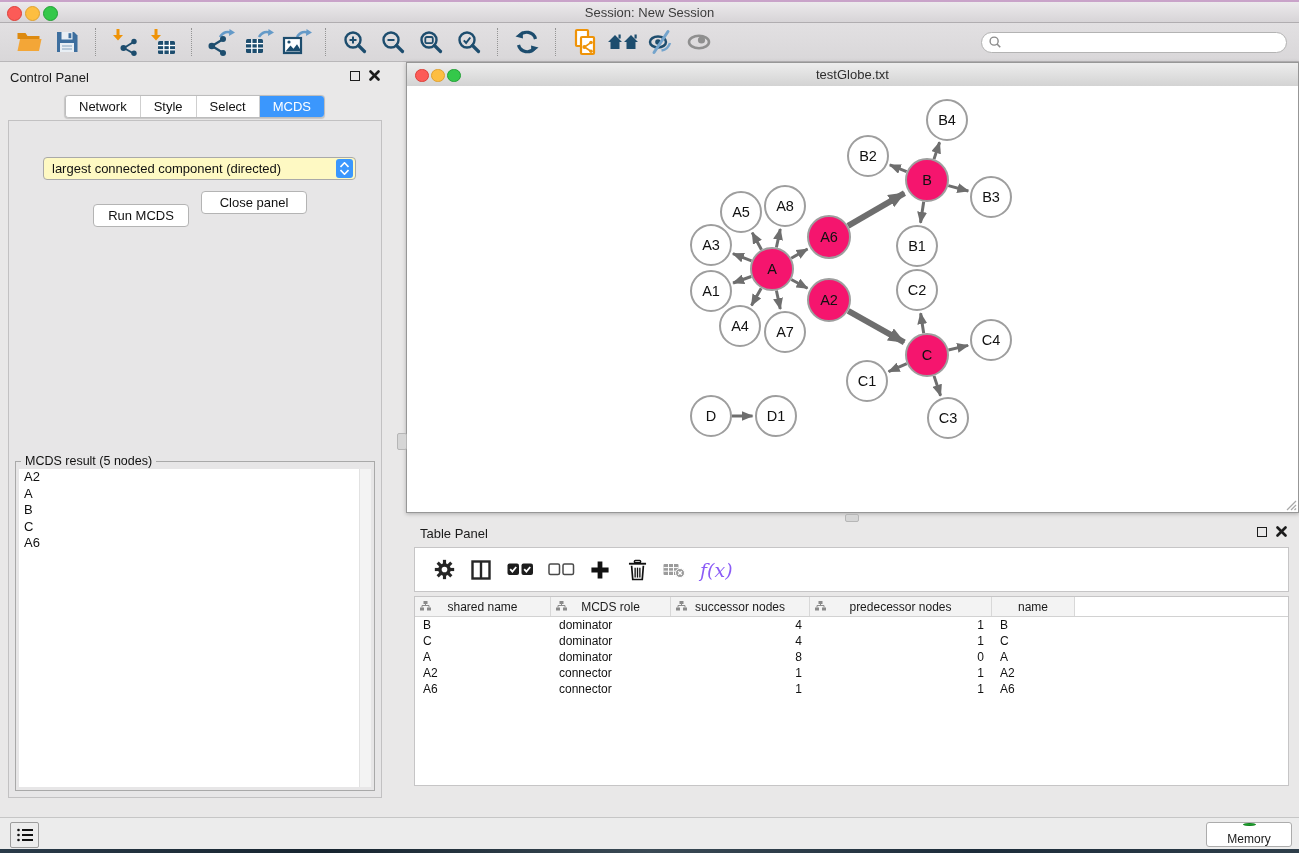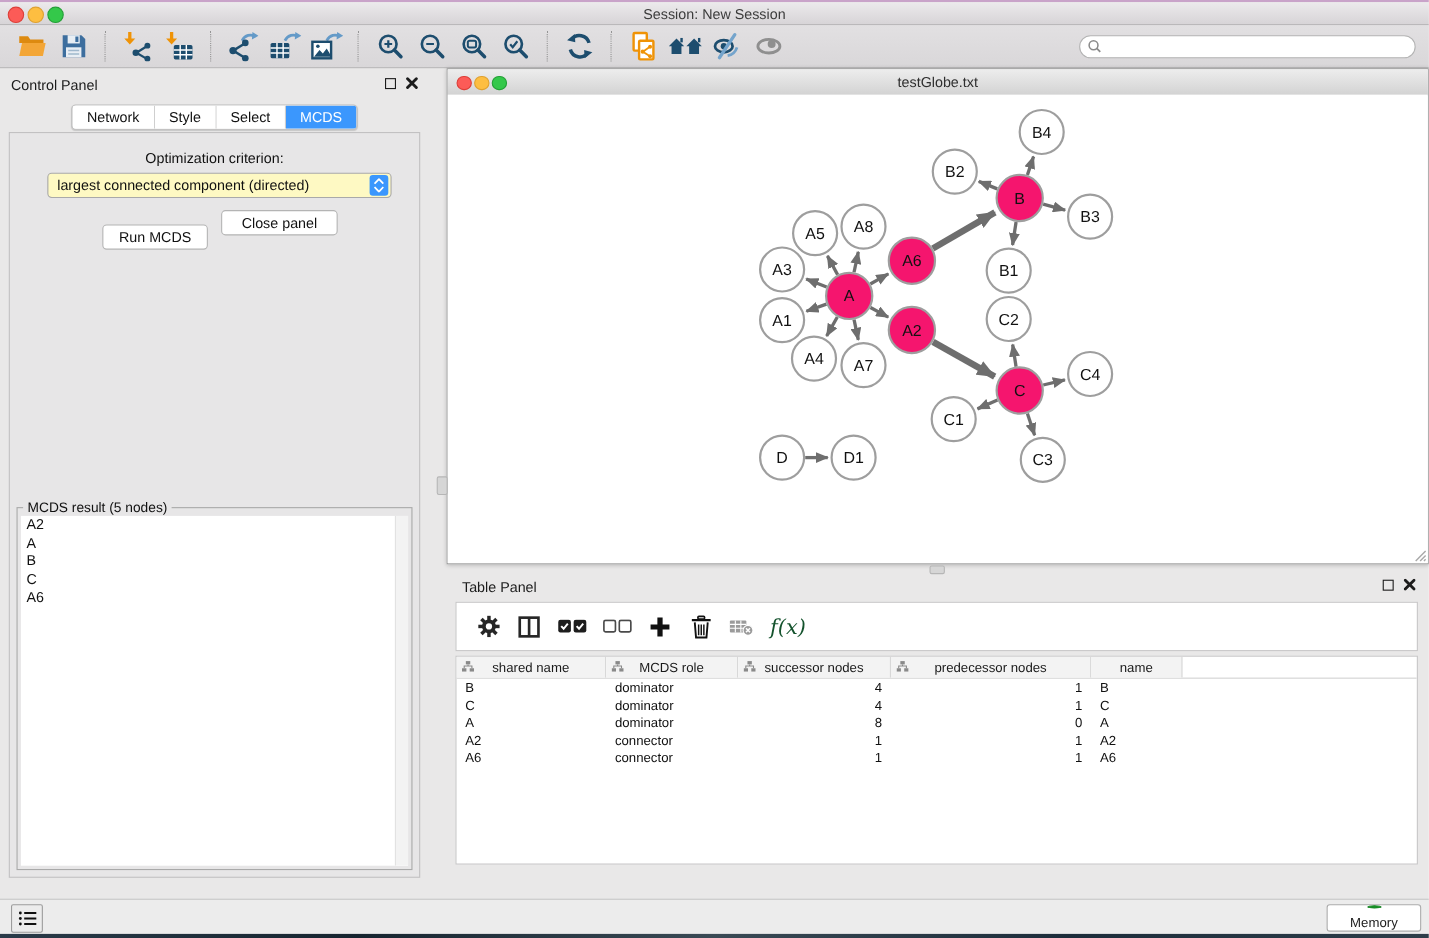--- a/index.html
+++ b/index.html
@@ -51,21 +51,21 @@
   .ntl.green{left:40px;background:#34c84a;border:0.5px solid #23a036;}
   .net-title{position:absolute;left:0;right:0;top:4px;text-align:center;font-size:13px;color:#2e2e2e;}
   .net-canvas{position:absolute;left:0;top:23px;right:0;bottom:0;background:#fff;}
   .resize-grip{position:absolute;right:1px;bottom:1px;}
   .split-grip-v{position:absolute;left:397px;top:433px;width:8px;height:15px;background:#d6d6d6;border:1px solid #b6b6b6;border-radius:2px;}
   .split-grip-h{position:absolute;left:845px;top:514px;width:12px;height:6px;background:#d6d6d6;border:1px solid #b6b6b6;border-radius:2px;}
   
   .table-panel{position:absolute;left:406px;top:520px;width:893px;height:293px;}
   .tp-toolbar{position:absolute;left:8px;top:27px;width:875px;height:45px;background:#fff;border:1px solid #c6c5c6;box-sizing:border-box;display:flex;align-items:center;padding-left:16px;}
   .tp-icon{display:flex;align-items:center;justify-content:center;margin-right:11px;width:26px;height:26px;}
-  .fx-label{font-family:"DejaVu Serif",serif;font-style:italic;font-size:19px;color:#14532d;margin-left:2px;}
+  .fx-label{font-family:"DejaVu Serif",serif;font-style:italic;font-size:19px;color:#8b5cf6;margin-left:2px;}
   .tbl{position:absolute;left:8px;top:76px;width:875px;height:190px;background:#fff;border:1px solid #c6c5c6;box-sizing:border-box;overflow:hidden;}
   .t-head{display:flex;height:19px;border-bottom:1px solid #d2d2d2;}
   .t-hcell{position:relative;display:flex;align-items:center;justify-content:center;background:#f3f3f3;border-right:1px solid #d8d8d8;font-size:12px;color:#1a1a1a;box-sizing:border-box;}
   .t-hcell .tree-ic{position:absolute;left:5px;top:4px;}
   .t-row{display:flex;height:16px;align-items:center;}
   .t-cell{font-size:12px;color:#111;box-sizing:border-box;white-space:nowrap;overflow:hidden;}
   #tp-tabs{top:268px;left:50%;transform:translateX(-50%);}
   
   .statusbar{position:absolute;left:0;top:817px;width:100%;height:32px;background:#ececec;border-top:1px solid #c6c6c6;box-sizing:border-box;}
   .list-btn{position:absolute;left:10px;top:4px;width:27px;height:24px;border:1px solid #9c9c9c;border-radius:2px;display:flex;align-items:center;justify-content:center;background:transparent;}
@@ -248,21 +248,20 @@
           <line x1="9.5" y1="1.5" x2="1.5" y2="9.5" stroke="#1c1c1c" stroke-width="2.6" stroke-linecap="round"></line>
         </svg>
     </div>
     <div class="seg-wrap" id="cp-tabs">
         <span class="seg">Network</span>
         <span class="seg">Style</span>
         <span class="seg">Select</span>
         <span class="seg active">MCDS</span>
       </div>
     <div class="cp-content">
-      <div class="opt-label">Optimization criterion:</div>
       <div class="select-box">
         <span class="select-value">largest connected component (directed)</span>
         <span class="select-stepper">
           <svg width="9" height="6" viewBox="0 0 9 6">
               <path d="M0.5 5L4.5 0.8 8.5 5" fill="none" stroke="#fff" stroke-width="1.6"></path>
             </svg>
           <svg width="9" height="6" viewBox="0 0 9 6">
               <path d="M0.5 1l4 4.2L8.5 1" fill="none" stroke="#fff" stroke-width="1.6"></path>
             </svg>
         </span>

